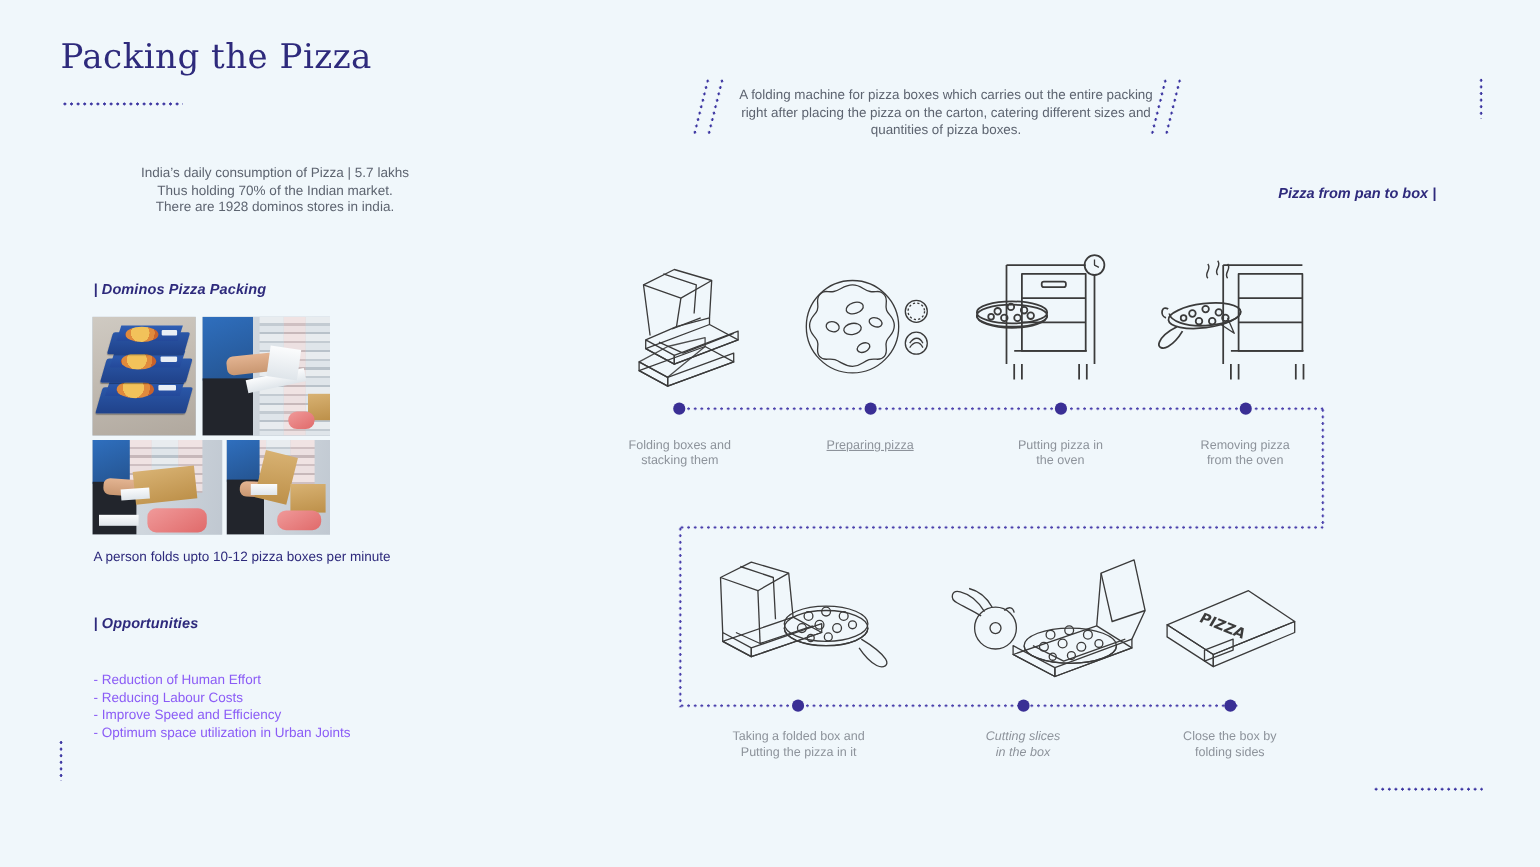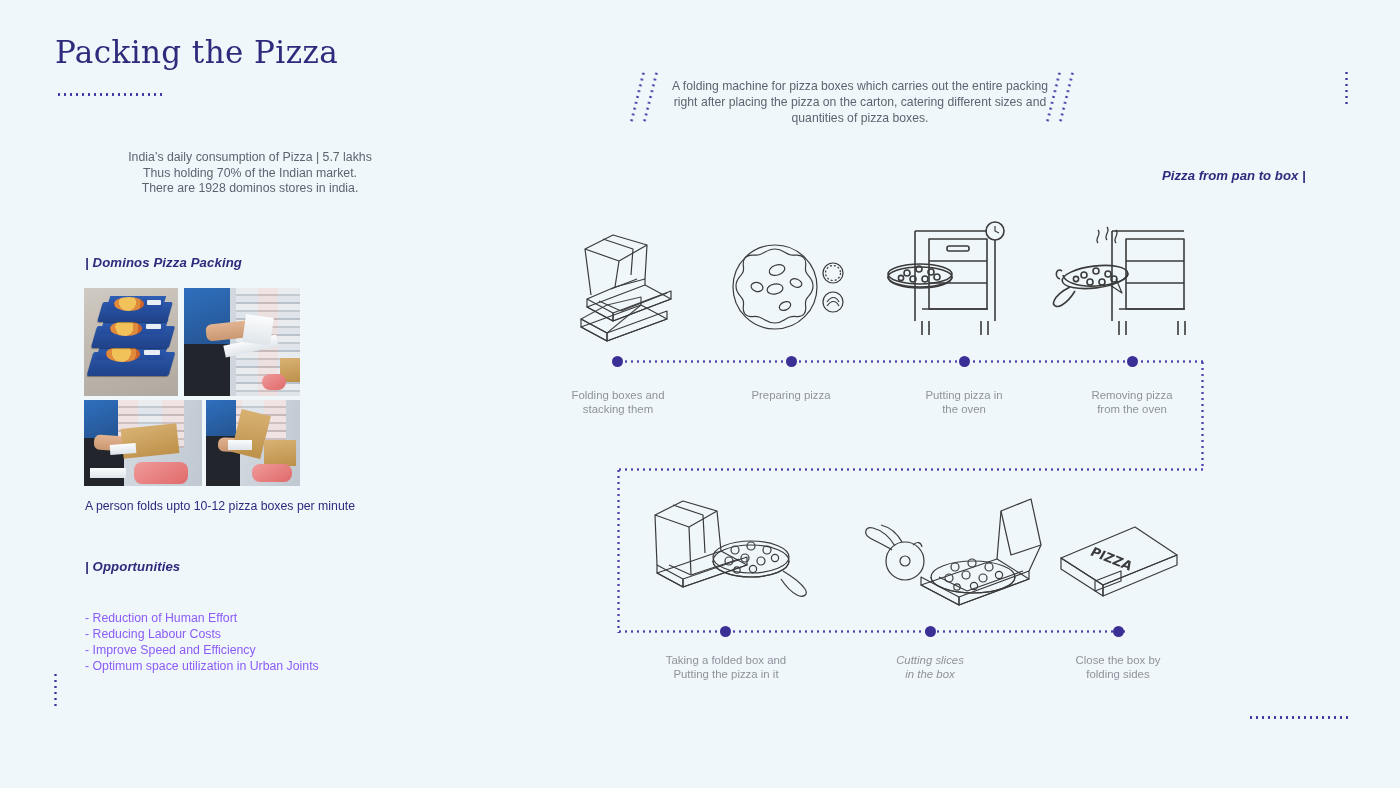--- a/index.html
+++ b/index.html
@@ -111,21 +111,21 @@
     background-image:radial-gradient(circle,#3a33a0 1.05px, rgba(0,0,0,0) 1.25px);
     background-size:3px 6px;background-repeat:repeat-y;
   }
   #deco-bottomright{position:absolute;left:1248px;top:716px;width:100px;}
 
   #flow-label{
     position:absolute;left:1162px;top:168px;
     font-size:13.2px;font-style:italic;font-weight:700;color:#2e2a7c;
   }
 
-  #flow{position:absolute;left:555px;top:205px;width:700px;height:490px;}
+  #flow{position:absolute;left:555px;top:215px;width:700px;height:490px;}
 
   .icon-cell{position:absolute;}
   .icon-cell svg{display:block;}
 
   
   .tl-line{position:absolute;
     background-image:radial-gradient(circle,#4b41ac 1.05px, rgba(0,0,0,0) 1.25px);
     background-size:6px 3px;background-repeat:repeat-x;height:3px;}
   .tl-vline{position:absolute;
     background-image:radial-gradient(circle,#4b41ac 1.05px, rgba(0,0,0,0) 1.25px);
@@ -334,21 +334,21 @@
     <div class="tl-dot" style="left:57px;top:151px;"></div>
     <div class="tl-dot" style="left:231px;top:151px;"></div>
     <div class="tl-dot" style="left:404px;top:151px;"></div>
     <div class="tl-dot" style="left:572px;top:151px;"></div>
 
     <div class="step-label" style="left:-12px;top:183px;">
       <span style="white-space:pre-line;">Folding boxes and
 stacking them</span>
     </div>
     <div class="step-label" style="left:161px;top:183px;">
-      <span style="white-space:pre-line;">Preparing pizza</span>
+      <span style="white-space:pre-line;text-decoration:underline;">Preparing pizza</span>
     </div>
     <div class="step-label" style="left:334px;top:183px;">
       <span style="white-space:pre-line;">Putting pizza in
 the oven</span>
     </div>
     <div class="step-label" style="left:502px;top:183px;">
       <span style="white-space:pre-line;">Removing pizza
 from the oven</span>
     </div>
 

